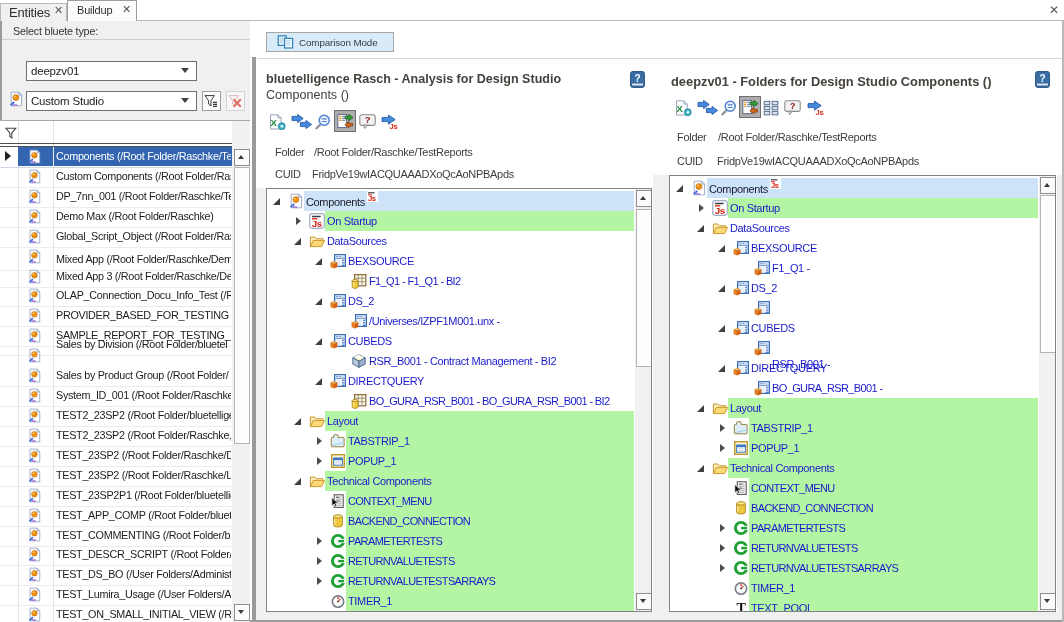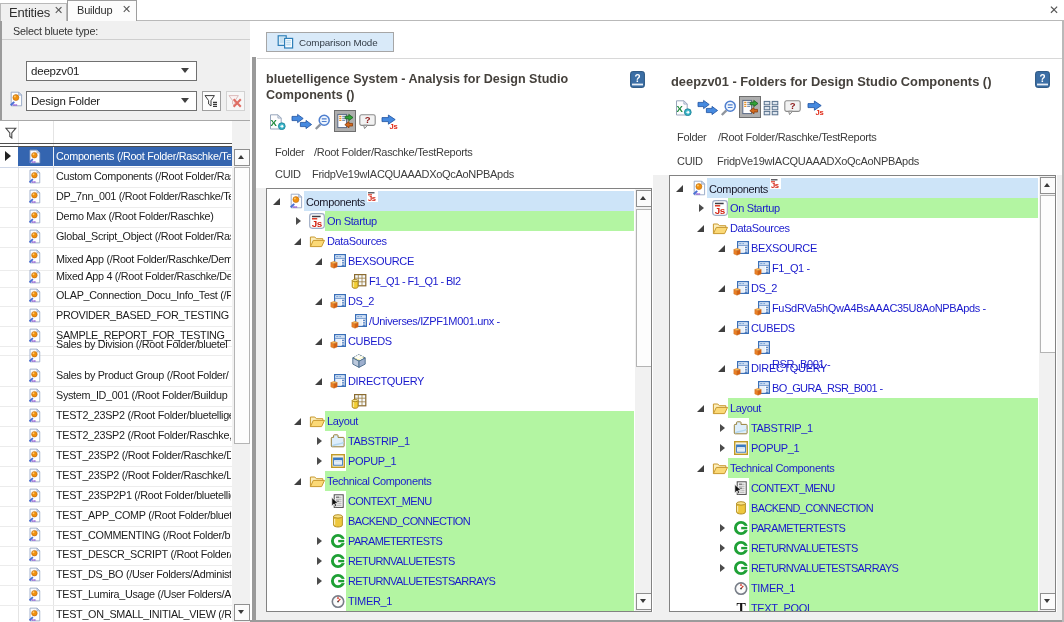--- a/index.html
+++ b/index.html
@@ -173,21 +173,21 @@
 <div class="abs" style="left:2px;top:21px;width:248px;height:601px;background:#f0f0f0;"></div>
 <div class="abs" style="left:13px;top:25px;white-space:nowrap;font-size:10.8px;color:#333">Select bluete type:</div>
 <div class="abs" style="left:2px;top:38.5px;width:248px;height:1px;background:#cfcfcf;"></div>
 <div class="abs" style="left:26px;top:61px;width:171px;height:20px;background:#fff;border:1px solid #707070;box-sizing:border-box"></div>
 <div class="abs" style="left:31px;top:65px;white-space:nowrap;font-size:11.5px;color:#1c1c1c">deepzv01</div>
 <div class="abs" style="left:181px;top:68px;width:0;height:0;border-left:4.5px solid transparent;border-right:4.5px solid transparent;border-top:5px solid #404040"></div>
 <svg class="ic" style="left:8px;top:91px" width="16" height="16">
     <use href="#dsapp"></use>
   </svg>
 <div class="abs" style="left:26px;top:91px;width:171px;height:20px;background:#fff;border:1px solid #707070;box-sizing:border-box"></div>
-<div class="abs" style="left:31px;top:95px;white-space:nowrap;font-size:11.5px;color:#1c1c1c">Design Folder</div>
+<div class="abs" style="left:31px;top:95px;white-space:nowrap;font-size:11.5px;color:#1c1c1c">Custom Studio</div>
 <div class="abs" style="left:181px;top:98px;width:0;height:0;border-left:4.5px solid transparent;border-right:4.5px solid transparent;border-top:5px solid #404040"></div>
 <div class="abs" style="left:202px;top:91px;width:19px;height:20px;background:#fdfdfd;border:1px solid #9e9e9e;box-sizing:border-box"></div>
 <svg class="ic" style="left:204px;top:94px" width="14" height="14">
     <use href="#funbtn"></use>
   </svg>
 <div class="abs" style="left:226px;top:91px;width:19px;height:20px;background:#f7f7f7;border:1px solid #d2d2d2;box-sizing:border-box"></div>
 <svg class="ic" style="left:228px;top:94px" width="14" height="14">
     <use href="#funx"></use>
   </svg>
 <div class="abs" style="left:0px;top:120px;width:250px;height:1.2px;background:#a8a8a8;"></div>
@@ -233,21 +233,21 @@
 <svg class="ic" style="left:27px;top:228.68px" width="15" height="15">
     <use href="#dsapp"></use>
   </svg>
 <div class="lrow" style="top:250px">
     <div class="ltxt">Mixed App (/Root Folder/Raschke/Dem</div>
   </div>
 <svg class="ic" style="left:27px;top:248.60000000000002px" width="15" height="15">
     <use href="#dsapp"></use>
   </svg>
 <div class="lrow" style="top:266.5px">
-    <div class="ltxt">Mixed App 4 (/Root Folder/Raschke/De</div>
+    <div class="ltxt">Mixed App 3 (/Root Folder/Raschke/De</div>
   </div>
 <svg class="ic" style="left:27px;top:268.52px" width="15" height="15">
     <use href="#dsapp"></use>
   </svg>
 <div class="lrow" style="top:286.4px">
     <div class="ltxt">OLAP_Connection_Docu_Info_Test (/Ro</div>
   </div>
 <svg class="ic" style="left:27px;top:288.44px" width="15" height="15">
     <use href="#dsapp"></use>
   </svg>
@@ -269,21 +269,21 @@
 <svg class="ic" style="left:27px;top:348.20000000000005px" width="15" height="15">
     <use href="#dsapp"></use>
   </svg>
 <div class="lrow" style="top:366.1px">
     <div class="ltxt">Sales by Product Group (/Root Folder/</div>
   </div>
 <svg class="ic" style="left:27px;top:368.12px" width="15" height="15">
     <use href="#dsapp"></use>
   </svg>
 <div class="lrow" style="top:386.0px">
-    <div class="ltxt">System_ID_001 (/Root Folder/Buildup</div>
+    <div class="ltxt">System_ID_001 (/Root Folder/Raschke</div>
   </div>
 <svg class="ic" style="left:27px;top:388.04px" width="15" height="15">
     <use href="#dsapp"></use>
   </svg>
 <div class="lrow" style="top:406.0px">
     <div class="ltxt">TEST2_23SP2 (/Root Folder/bluetellige</div>
   </div>
 <svg class="ic" style="left:27px;top:407.96000000000004px" width="15" height="15">
     <use href="#dsapp"></use>
   </svg>
@@ -358,22 +358,22 @@
 <div class="abs" style="left:255.5px;top:188px;width:10.5px;height:424px;background:#f0f0f0;"></div>
 <div class="abs" style="left:652.5px;top:175px;width:16.5px;height:437px;background:#f0f0f0;"></div>
 <div class="abs" style="left:1056.5px;top:175px;width:5.5px;height:437px;background:#f0f0f0;"></div>
 <div class="abs" style="left:255.5px;top:612px;width:806.5px;height:8px;background:#f0f0f0;"></div>
 <div class="abs" style="left:1049px;top:3px;white-space:nowrap;font-size:12px;color:#555">✕</div>
 <div class="abs" style="left:265.5px;top:32px;width:128px;height:19.5px;background:#d9eaf9;border:1px solid #a6a6a6;box-sizing:border-box"></div>
 <svg class="ic" style="left:277px;top:35px" width="18" height="14">
     <use href="#cmpic"></use>
   </svg>
 <div class="abs" style="left:299px;top:37px;white-space:nowrap;font-size:9.8px;letter-spacing:-0.1px;color:#333c46">Comparison Mode</div>
-<div class="abs" style="left:266px;top:72px;white-space:nowrap;font-size:12.55px;font-weight:bold;color:#45413c;letter-spacing:0px">bluetelligence System - Analysis for Design Studio</div>
-<div class="abs" style="left:266px;top:88px;white-space:nowrap;font-size:12.55px;font-weight:bold;color:#45413c;letter-spacing:0px">Components ()</div>
+<div class="abs" style="left:266px;top:72px;white-space:nowrap;font-size:12.55px;font-weight:bold;color:#45413c;letter-spacing:0px">bluetelligence Rasch - Analysis for Design Studio</div>
+<div class="abs" style="left:266px;top:88px;white-space:nowrap;font-size:12.55px;font-weight:normal;color:#45413c;letter-spacing:0px">Components ()</div>
 <svg class="ic" style="left:630px;top:71px" width="15" height="17">
     <use href="#helpic"></use>
   </svg>
 <div class="abs" style="left:671px;top:74px;white-space:nowrap;font-size:12.85px;font-weight:bold;color:#45413c;letter-spacing:0px">deepzv01 - Folders for Design Studio Components ()</div>
 <svg class="ic" style="left:1035px;top:71px" width="15" height="17">
     <use href="#helpic"></use>
   </svg>
 <svg class="ic" style="left:268px;top:114px" width="18" height="16">
     <use href="#excelic"></use>
   </svg>
@@ -477,30 +477,32 @@
 <svg class="ic" style="left:47px;top:148px" width="9" height="9">
       <polygon points="8,1 8,8 1,8" fill="#404040"></polygon>
     </svg>
 <svg class="ic" style="left:63px;top:144px" width="16" height="16">
       <use href="#dsic"></use>
     </svg>
 <div class="tlabel" style="left:81px;top:142px;color:#1a1acd;">CUBEDS</div>
 <svg class="ic" style="left:84px;top:164px" width="16" height="16">
       <use href="#cubeic"></use>
     </svg>
+<div class="tlabel" style="left:102px;top:162px;color:#1a1acd;">RSR_B001 - Contract Management - BI2</div>
 <svg class="ic" style="left:47px;top:188px" width="9" height="9">
       <polygon points="8,1 8,8 1,8" fill="#404040"></polygon>
     </svg>
 <svg class="ic" style="left:63px;top:184px" width="16" height="16">
       <use href="#dsic"></use>
     </svg>
 <div class="tlabel" style="left:81px;top:182px;color:#1a1acd;">DIRECTQUERY</div>
 <svg class="ic" style="left:84px;top:204px" width="16" height="16">
       <use href="#qcyl"></use>
     </svg>
+<div class="tlabel" style="left:102px;top:202px;color:#1a1acd;letter-spacing:-0.62px;">BO_GURA_RSR_B001 - BO_GURA_RSR_B001 - BI2</div>
 <div class="hl" style="left:58px;top:222px;width:309px;background:#b3f5a2"></div>
 <svg class="ic" style="left:26px;top:228px" width="9" height="9">
       <polygon points="8,1 8,8 1,8" fill="#404040"></polygon>
     </svg>
 <svg class="ic" style="left:42px;top:224px" width="16" height="16">
       <use href="#folder"></use>
     </svg>
 <div class="tlabel" style="left:60px;top:222px;color:#1a1acd;">Layout</div>
 <div class="hl" style="left:79px;top:242px;width:288px;background:#b3f5a2"></div>
 <svg class="ic" style="left:49px;top:247px" width="7" height="10">
@@ -615,21 +617,20 @@
 <svg class="ic" style="left:47px;top:108px" width="9" height="9">
       <polygon points="8,1 8,8 1,8" fill="#404040"></polygon>
     </svg>
 <svg class="ic" style="left:63px;top:104px" width="16" height="16">
       <use href="#dsic"></use>
     </svg>
 <div class="tlabel" style="left:81px;top:102px;color:#1a1acd;">DS_2</div>
 <svg class="ic" style="left:84px;top:124px" width="16" height="16">
       <use href="#dsic"></use>
     </svg>
-<div class="tlabel" style="left:102px;top:122px;color:#1a1acd;">FuSdRVa5hQwA4BsAAAC35U8AoNPBApds -</div>
 <svg class="ic" style="left:47px;top:148px" width="9" height="9">
       <polygon points="8,1 8,8 1,8" fill="#404040"></polygon>
     </svg>
 <svg class="ic" style="left:63px;top:144px" width="16" height="16">
       <use href="#dsic"></use>
     </svg>
 <div class="tlabel" style="left:81px;top:142px;color:#1a1acd;">CUBEDS</div>
 <svg class="ic" style="left:84px;top:164px" width="16" height="16">
       <use href="#dsic"></use>
     </svg>

